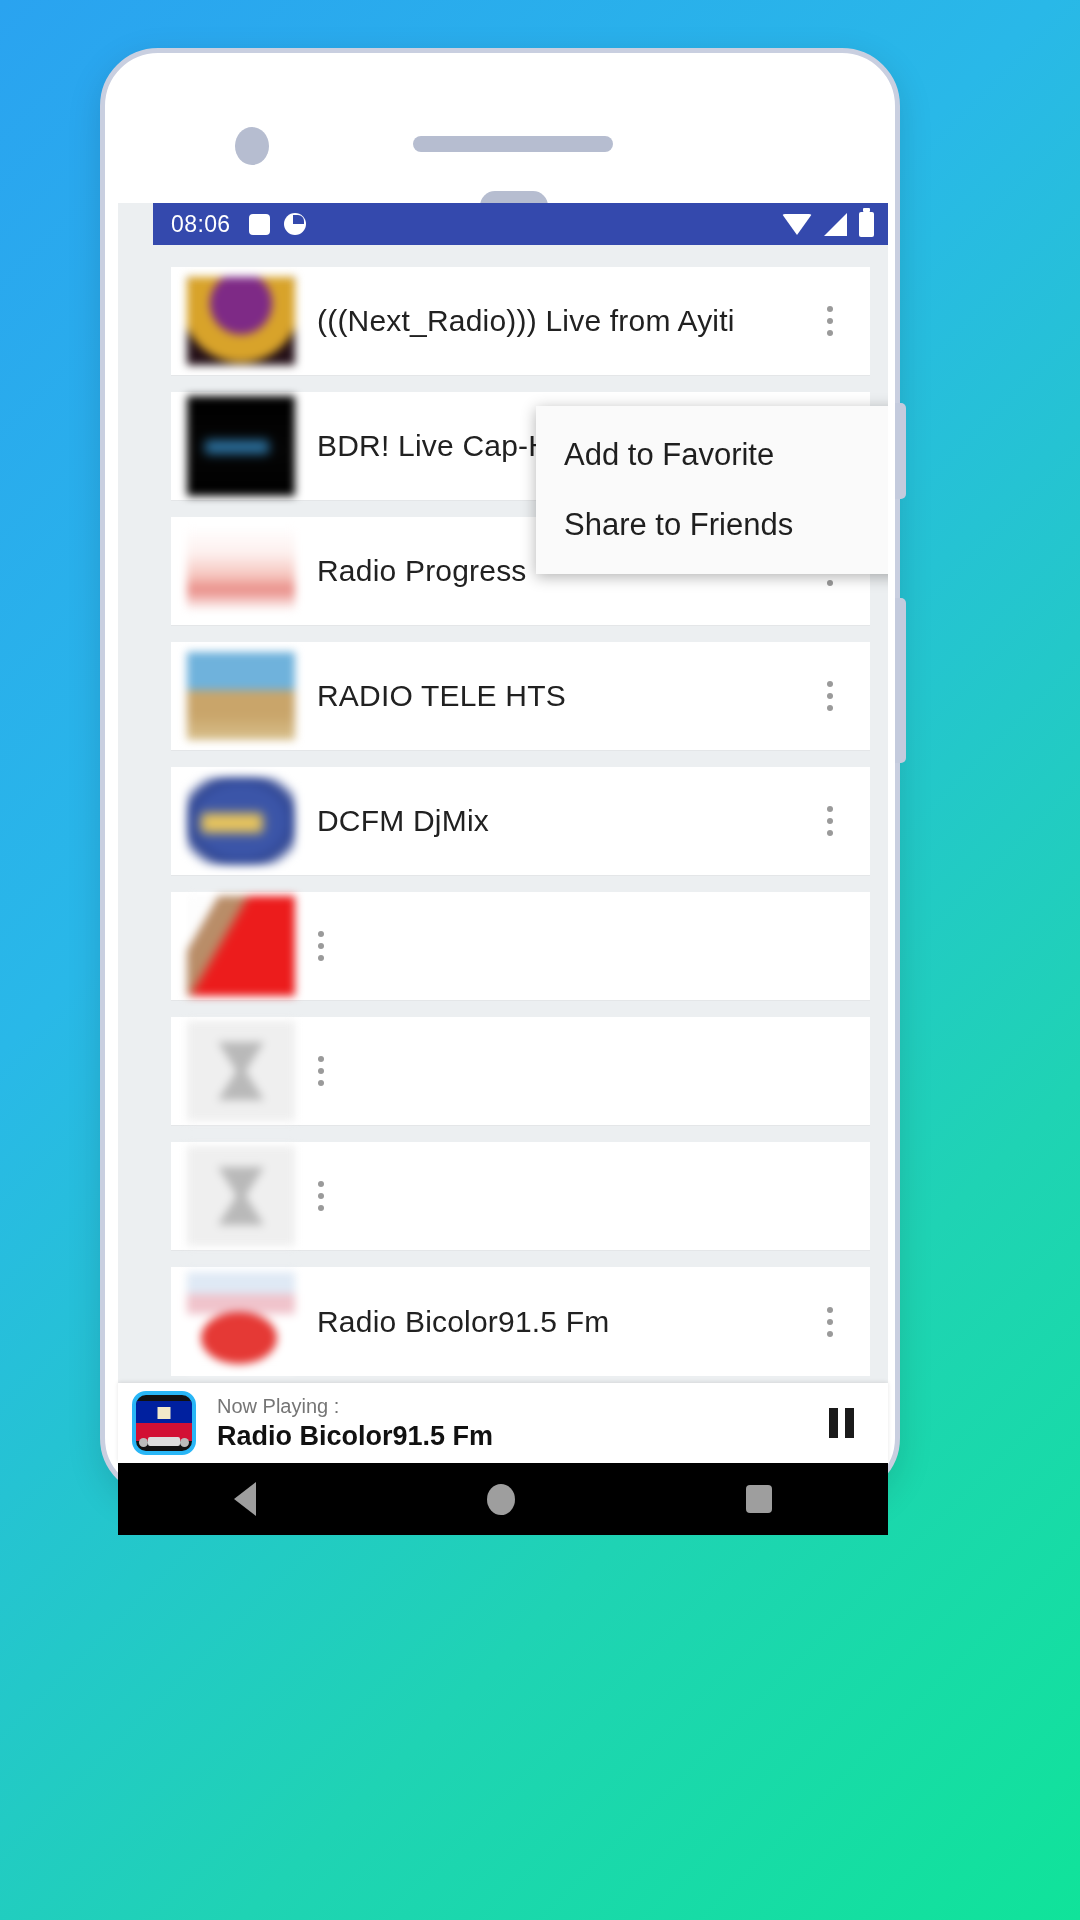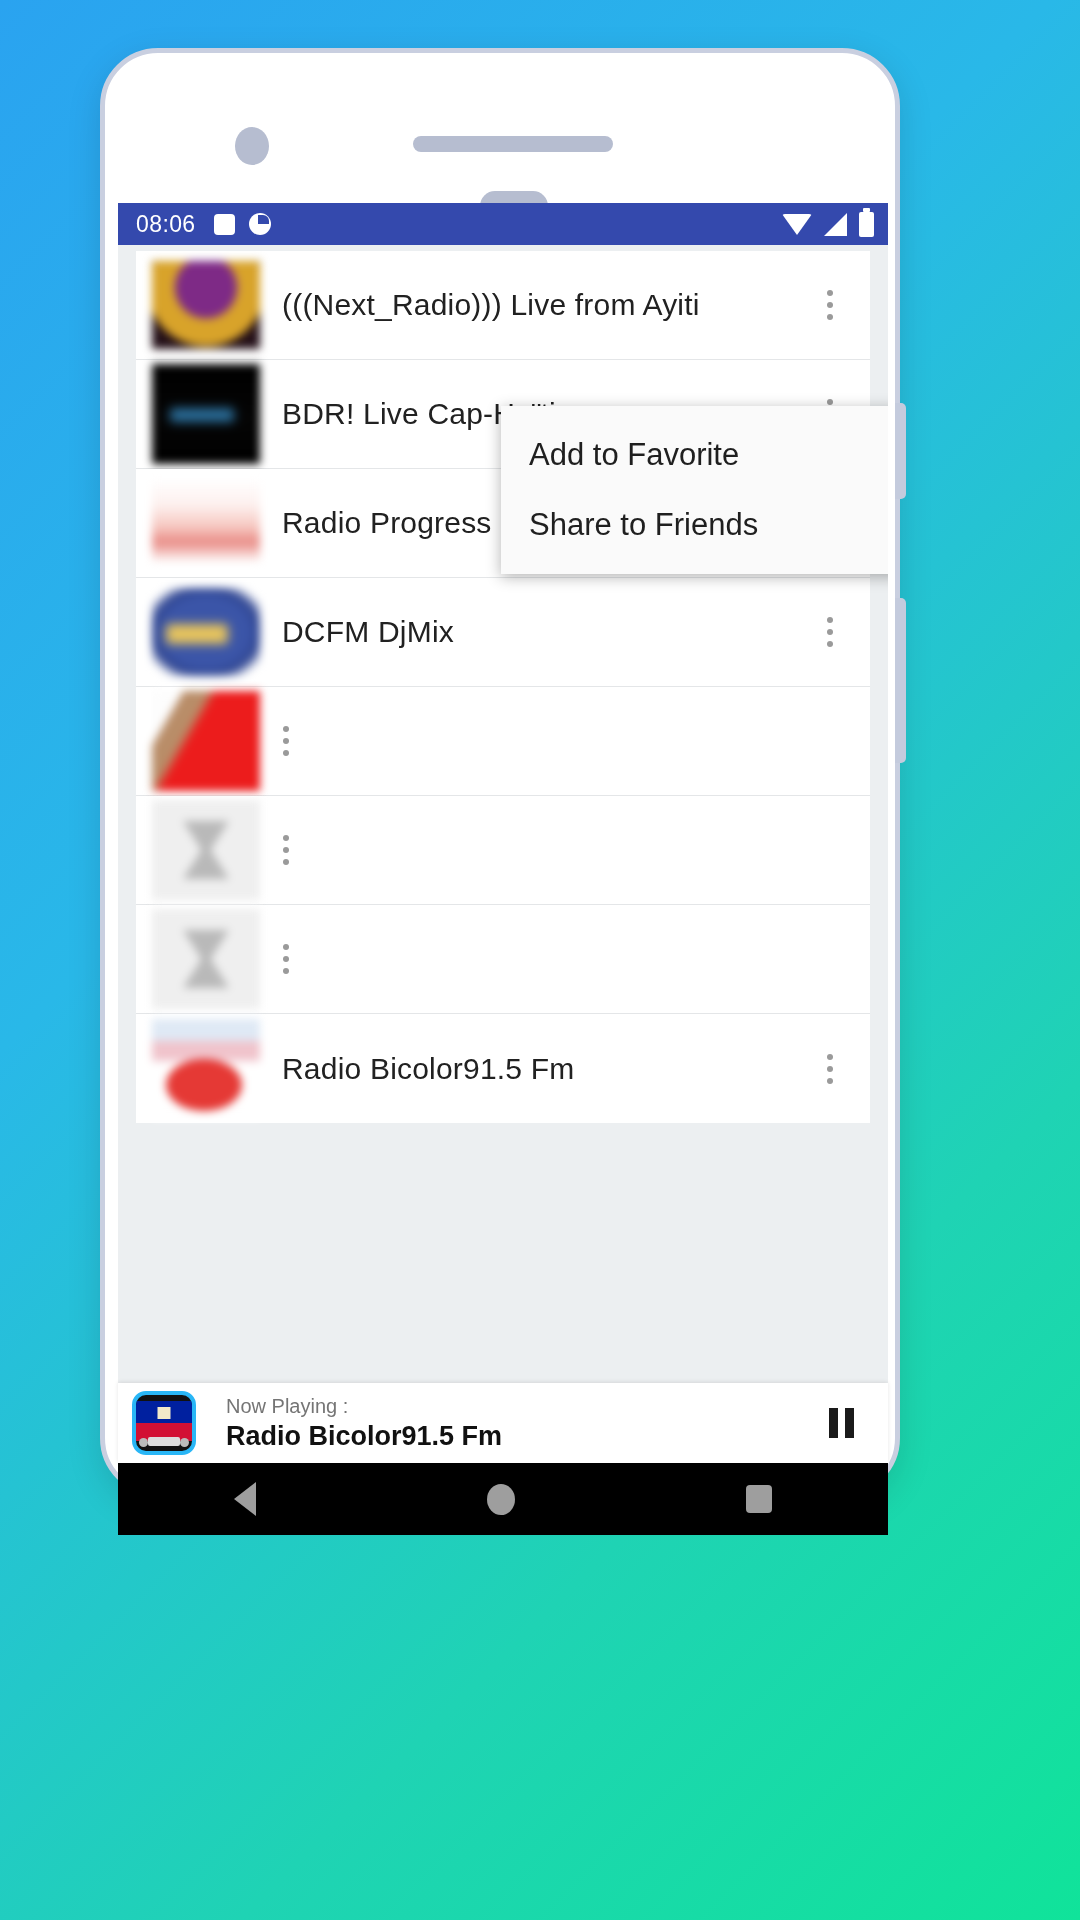--- a/index.html
+++ b/index.html
@@ -46,20 +46,21 @@
   .side-btn.b1 { top: 350px; height: 96px; }
   .side-btn.b2 { top: 545px; height: 165px; }
 
   
   .screen {
     position: absolute;
     left: 13px; top: 150px;
     width: 770px; height: 1180px;
     background: #eceff1;
     overflow: hidden;
+    padding-left: 35px;
   }
 
   
   .statusbar {
     height: 42px; background: #3449ad;
     display: flex; align-items: center;
     padding: 0 14px 0 18px;
     color: #fff;
   }
   .sb-time {
@@ -79,20 +80,21 @@
 
   
   .list-wrap { position: relative; height: calc(100% - 42px); background:#eceff1; }
   .station-list { padding: 6px 18px 0 18px; }
   .station {
     display: flex; align-items: center;
     background: #ffffff;
     border-bottom: 1px solid #e4e6e8;
     min-height: 109px;
     position: relative;
+    margin-top: 16px;
   }
   .station:last-child { border-bottom: none; }
   .thumb {
     width: 108px; height: 88px;
     margin-left: 16px;
     flex: none;
     background-size: cover; background-position: center;
     filter: blur(4px);
   }
   .thumb.tall { height: 100px; }
@@ -159,21 +161,21 @@
     border: 4px solid #29b6f6;
     background: #111;
     position: relative; overflow: hidden;
   }
   .np-art .flag-top { position:absolute; left:0; top:6px; width:100%; height:22px; background:#00209f; }
   .np-art .flag-bot { position:absolute; left:0; top:28px; width:100%; height:18px; background:#d21034; }
   .np-art .dial { position:absolute; left:12px; bottom:5px; width:32px; height:9px; background:#ddd; border-radius:2px;}
   .np-art .knob-l { position:absolute; left:3px; bottom:4px; width:9px;height:9px;border-radius:50%;background:#bbb;}
   .np-art .knob-r { position:absolute; right:3px; bottom:4px; width:9px;height:9px;border-radius:50%;background:#bbb;}
   .np-art .crest { position:absolute; left:50%; top:12px; transform:translateX(-50%); width:13px;height:12px;background:#f2e9c9;}
-  .np-text { margin-left: 30px; flex: 1; }
+  .np-text { margin-left: 21px; flex: 1; }
   .np-label { font-size: 20px; color: #757575; font-family:"Liberation Sans",sans-serif; }
   .np-title { font-size: 27px; color: #111; font-weight: bold; margin-top: 3px; font-family:"Liberation Sans",sans-serif;}
   .np-btn { margin-right: 34px; display:flex; gap: 7px; }
   .np-btn b { display:block; width: 9px; height: 30px; background: #1a1a1a; }
 
   
   .navbar {
     position: absolute;
     left: 13px; top: 1410px;
     width: 770px; height: 72px;
@@ -236,20 +238,29 @@
         <div class="station">
           <div class="thumb art3"></div>
           <div class="st-name">Radio Progress</div>
           <div class="kebab">
               <i></i>
               <i></i>
               <i></i>
             </div>
         </div>
 
+        <div class="station">
+          <div class="thumb art4"></div>
+          <div class="st-name">RADIO TELE HTS</div>
+          <div class="kebab">
+              <i></i>
+              <i></i>
+              <i></i>
+            </div>
+        </div>
 
         <div class="station">
           <div class="thumb art5"></div>
           <div class="st-name">DCFM DjMix</div>
           <div class="kebab">
               <i></i>
               <i></i>
               <i></i>
             </div>
         </div>

